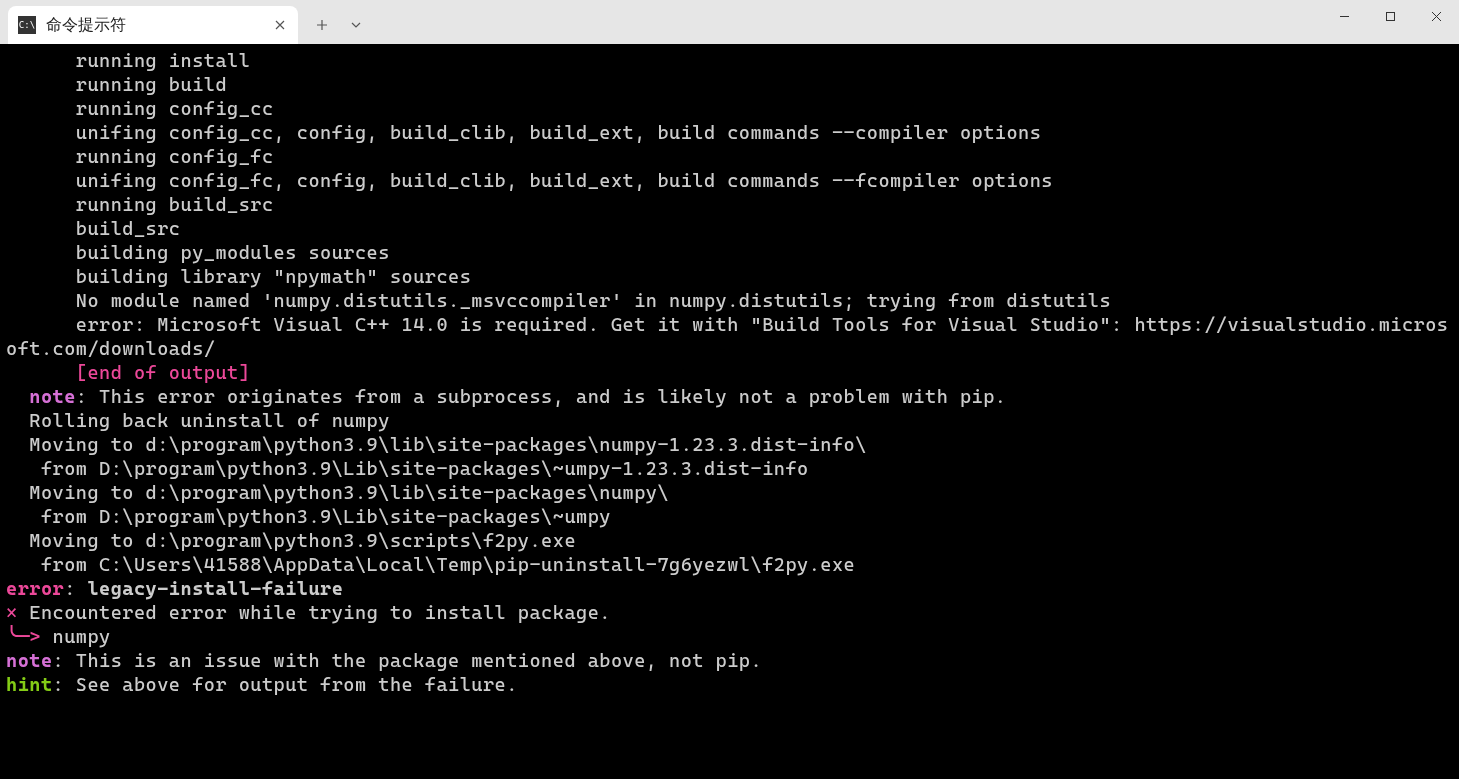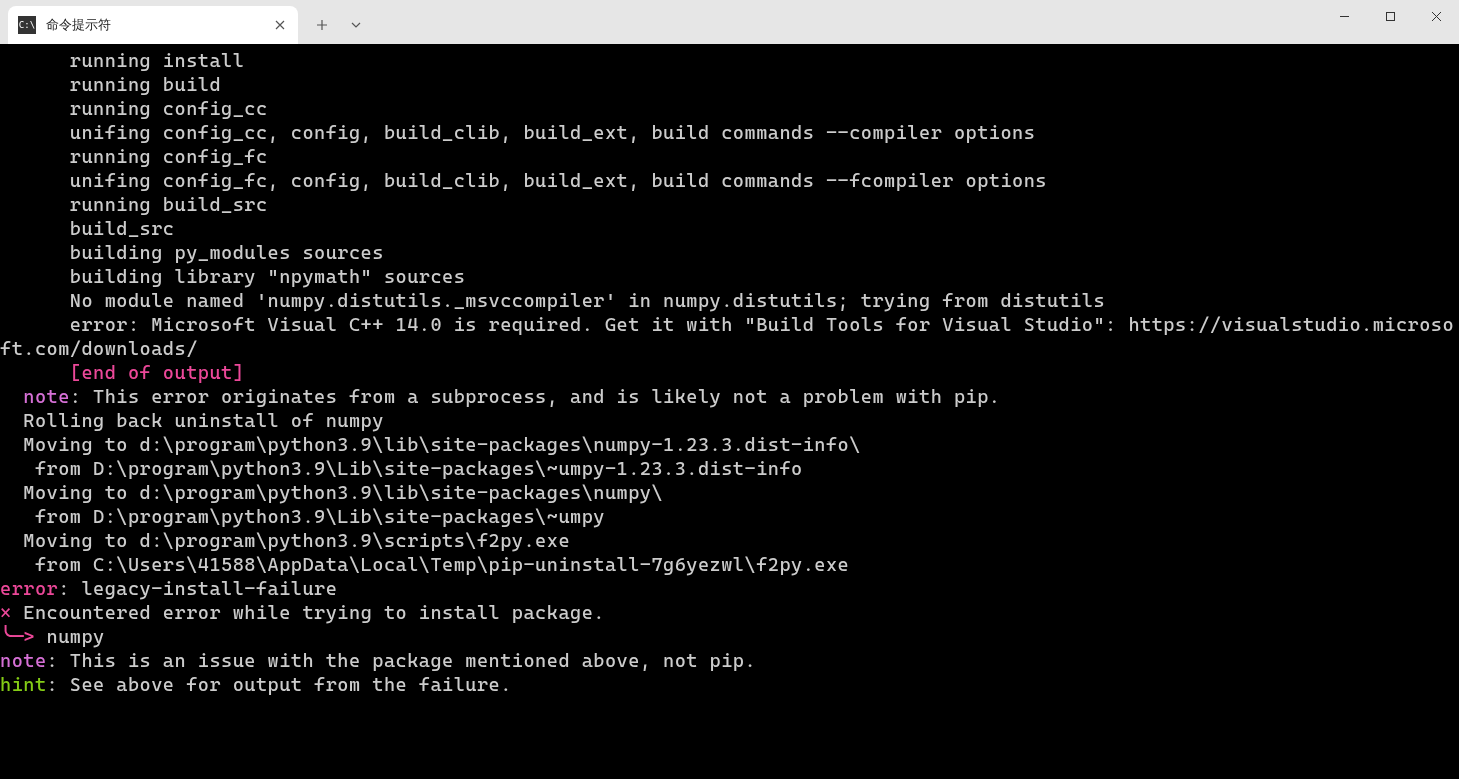--- a/index.html
+++ b/index.html
@@ -34,21 +34,21 @@
       background: #333;
       display: flex;
       align-items: center;
       justify-content: center;
       font-size: 9px;
       color: #fff;
       margin-right: 10px;
       font-family: monospace;
     }
     .tab-title {
-      font-size: 13px;
+      font-size: 16px;
       color: #222;
       flex: 1;
     }
     .tab-close {
       width: 16px;
       height: 16px;
       display: flex;
       align-items: center;
       justify-content: center;
       color: #555;
@@ -90,35 +90,35 @@
       height: 32px;
       display: flex;
       align-items: center;
       justify-content: center;
       color: #333;
       cursor: pointer;
     }
     .terminal {
       background: #000;
       height: calc(100% - 44px);
-      padding: 4px 0;
+      padding: 4px 6px;
       font-family: "Cascadia Mono", Consolas, monospace;
       font-size: 19px;
       line-height: 24px;
       color: #ccc;
       white-space: pre-wrap;
       word-break: break-all;
       letter-spacing: 0.5px;
       font-weight: 500;
     }
     .red { color: #ec4899; }
     .magenta { color: #d670d6; }
     .cyan { color: #84cc16; }
     .white { color: #ccc; }
-    .bold { font-weight: 400; text-align: right; }
+    .bold { font-weight: 700; text-align: right; }
     .line { display: block; }
   </style>
 </head>
 <body>
 
 <div class="titlebar">
   <div class="tab">
     <div class="tab-icon">C:\</div>
     <div class="tab-title">命令提示符</div>
     <div class="tab-close">

